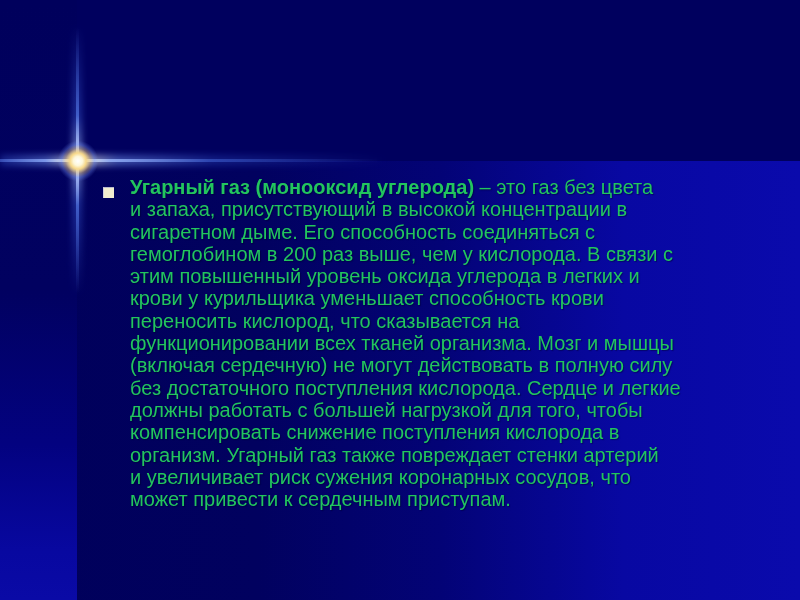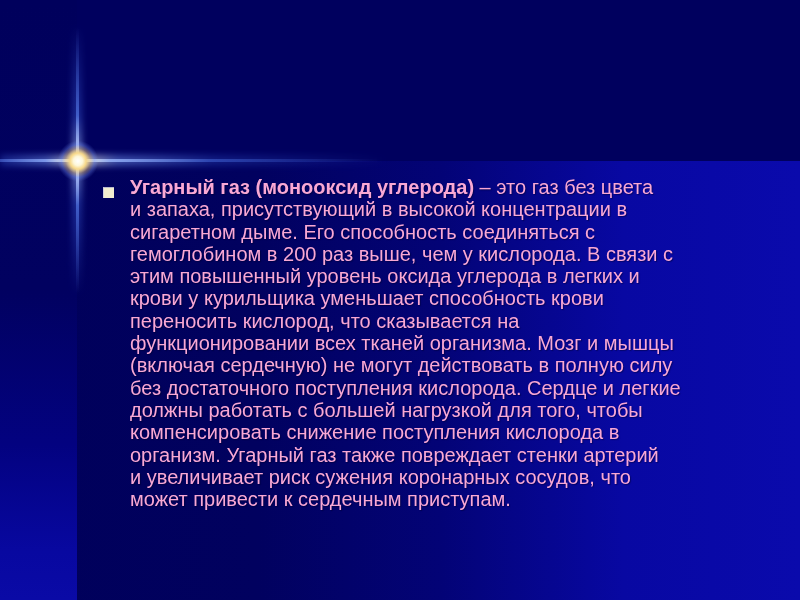--- a/index.html
+++ b/index.html
@@ -66,21 +66,21 @@
   .bullet-item{position:absolute;left:103px;top:176px;width:660px;}
   .bullet-marker{
     position:absolute;left:0;top:11px;width:11px;height:11px;
     background:#f2edcf;
     border-top:1px solid #b9b9cc;border-left:1px solid #cfcfdd;
     box-sizing:border-box;
   }
   .bullet-text{
     margin:0;
     position:absolute;left:27px;top:0;width:632px;
-    color:#f9a8d4;
+    color:#22c55e;
     font-size:20px;line-height:22.3px;
     white-space:pre-line;
     text-shadow:1px 1px 1px rgba(0,0,40,0.45);
   }
   .bullet-text b{font-weight:bold;}
 </style>
 </head>
 <body>
 
 <div class="slide">

